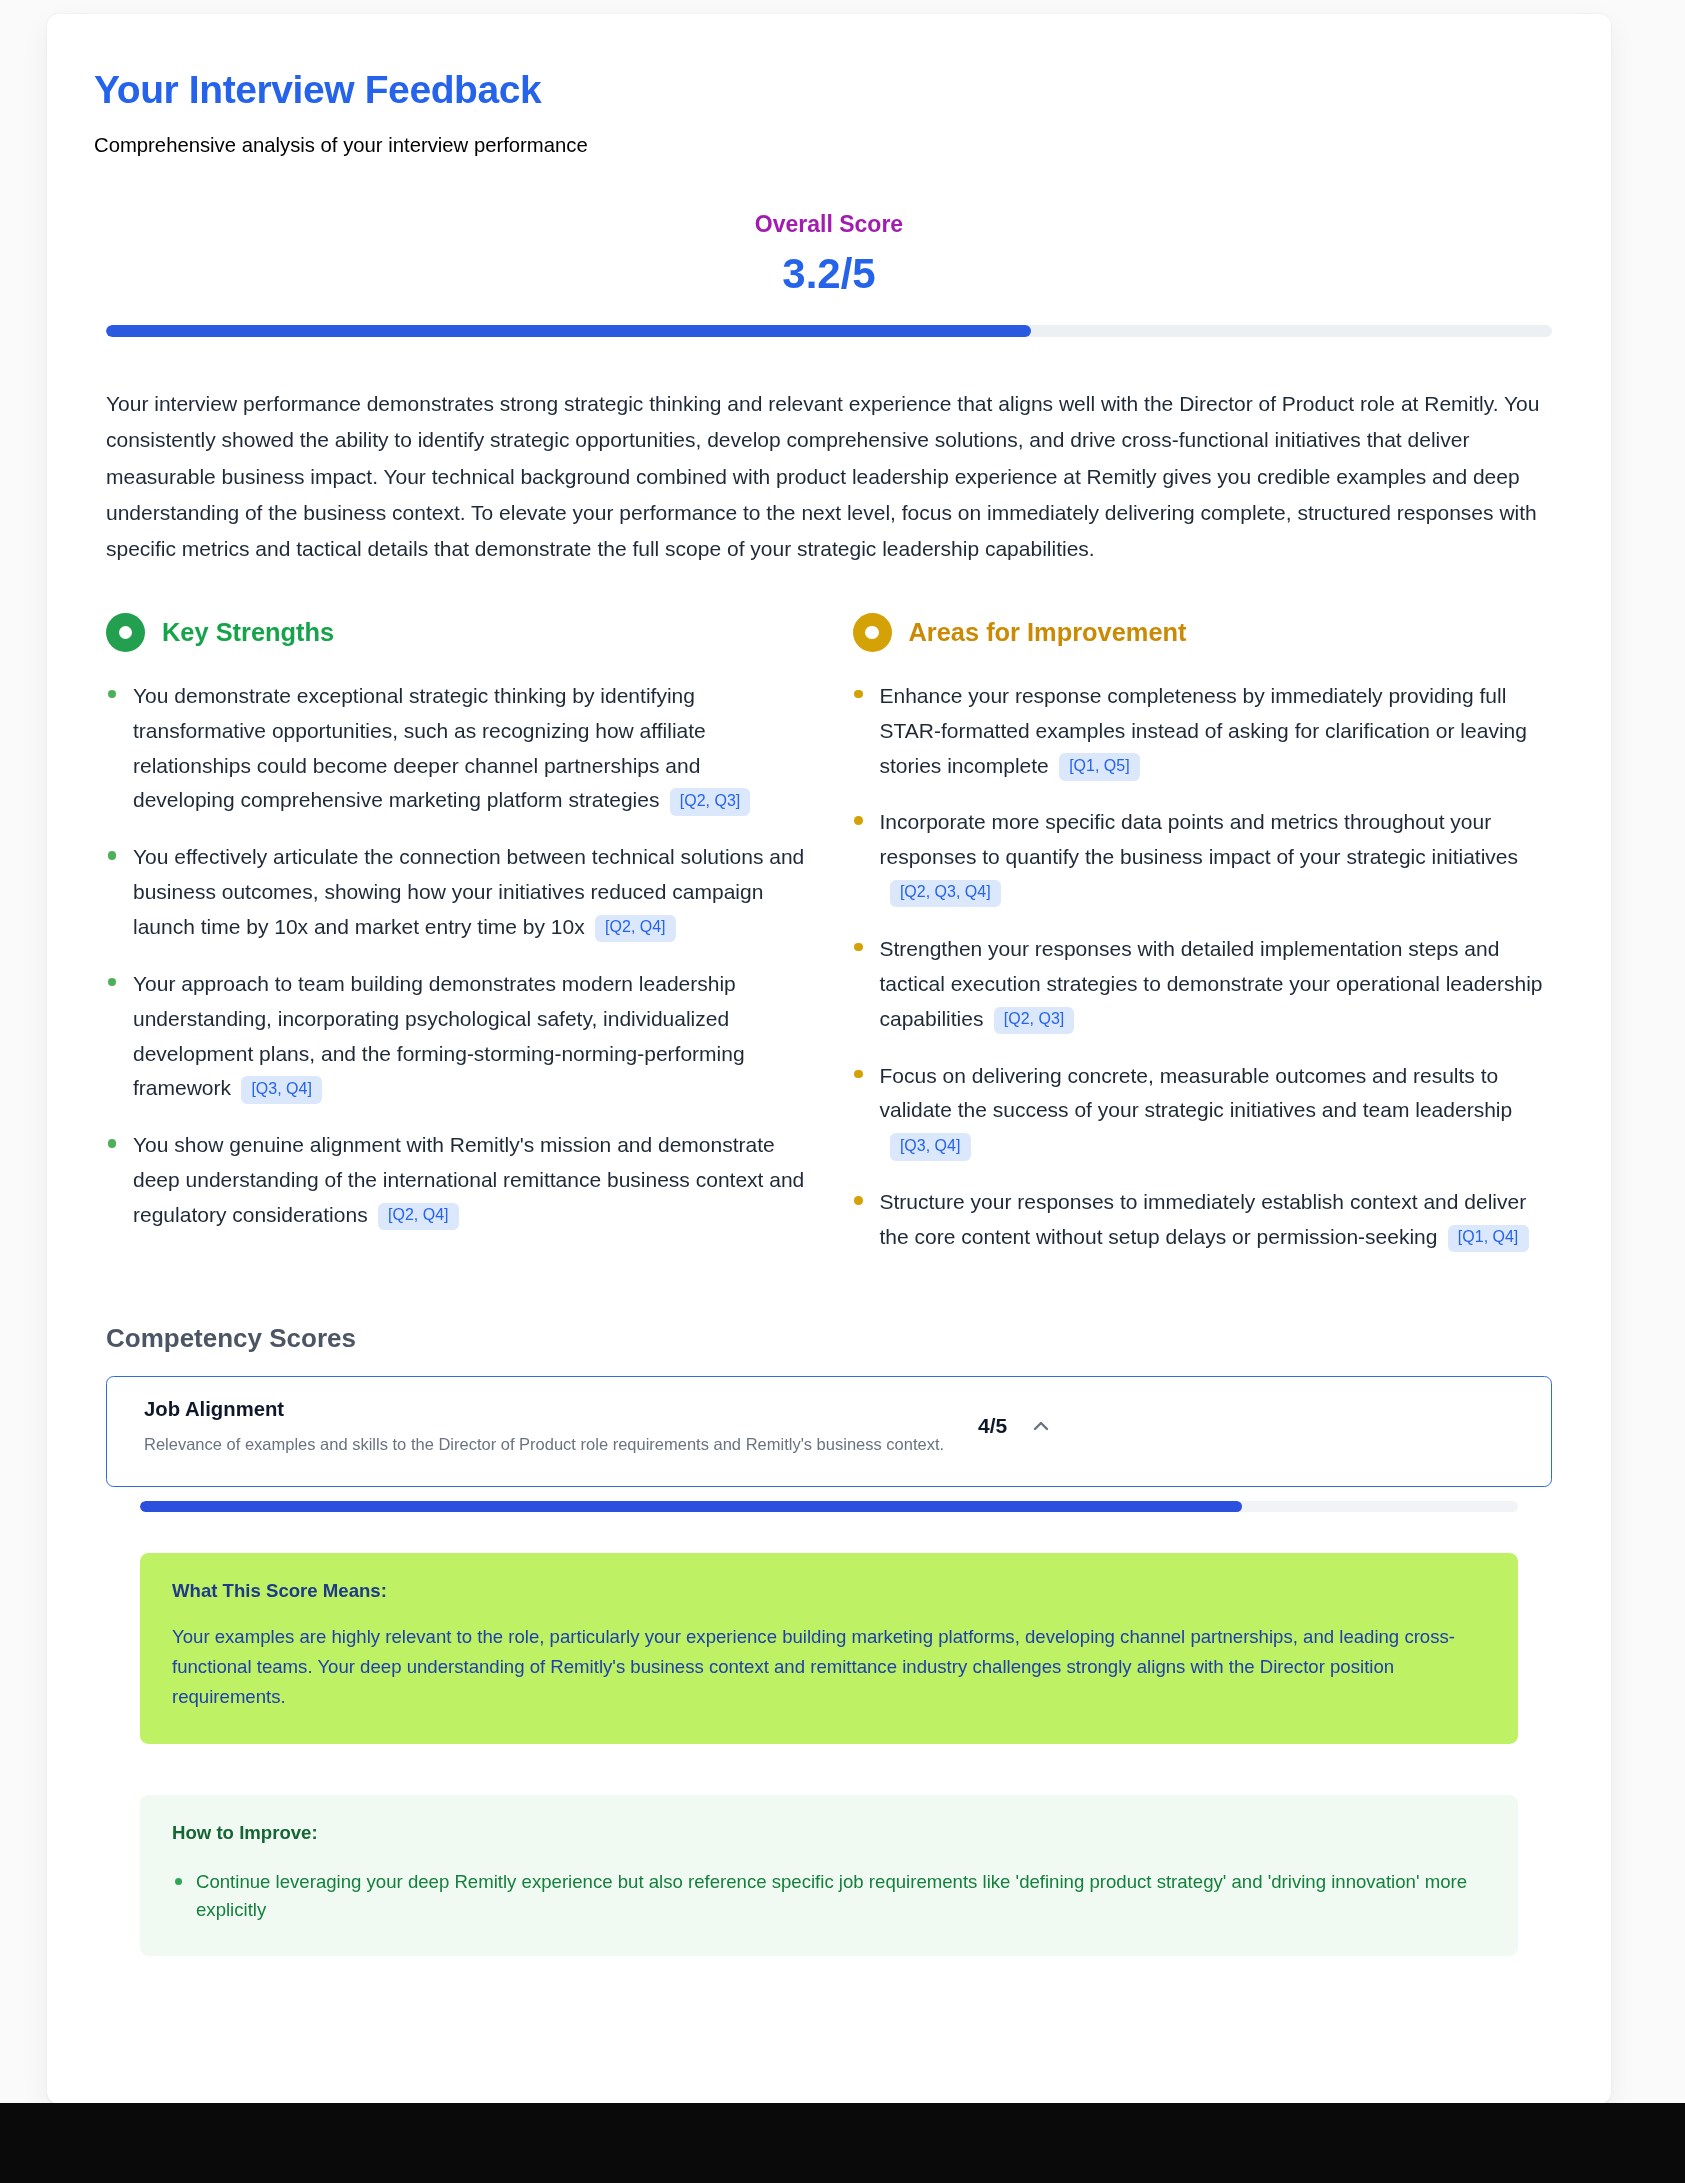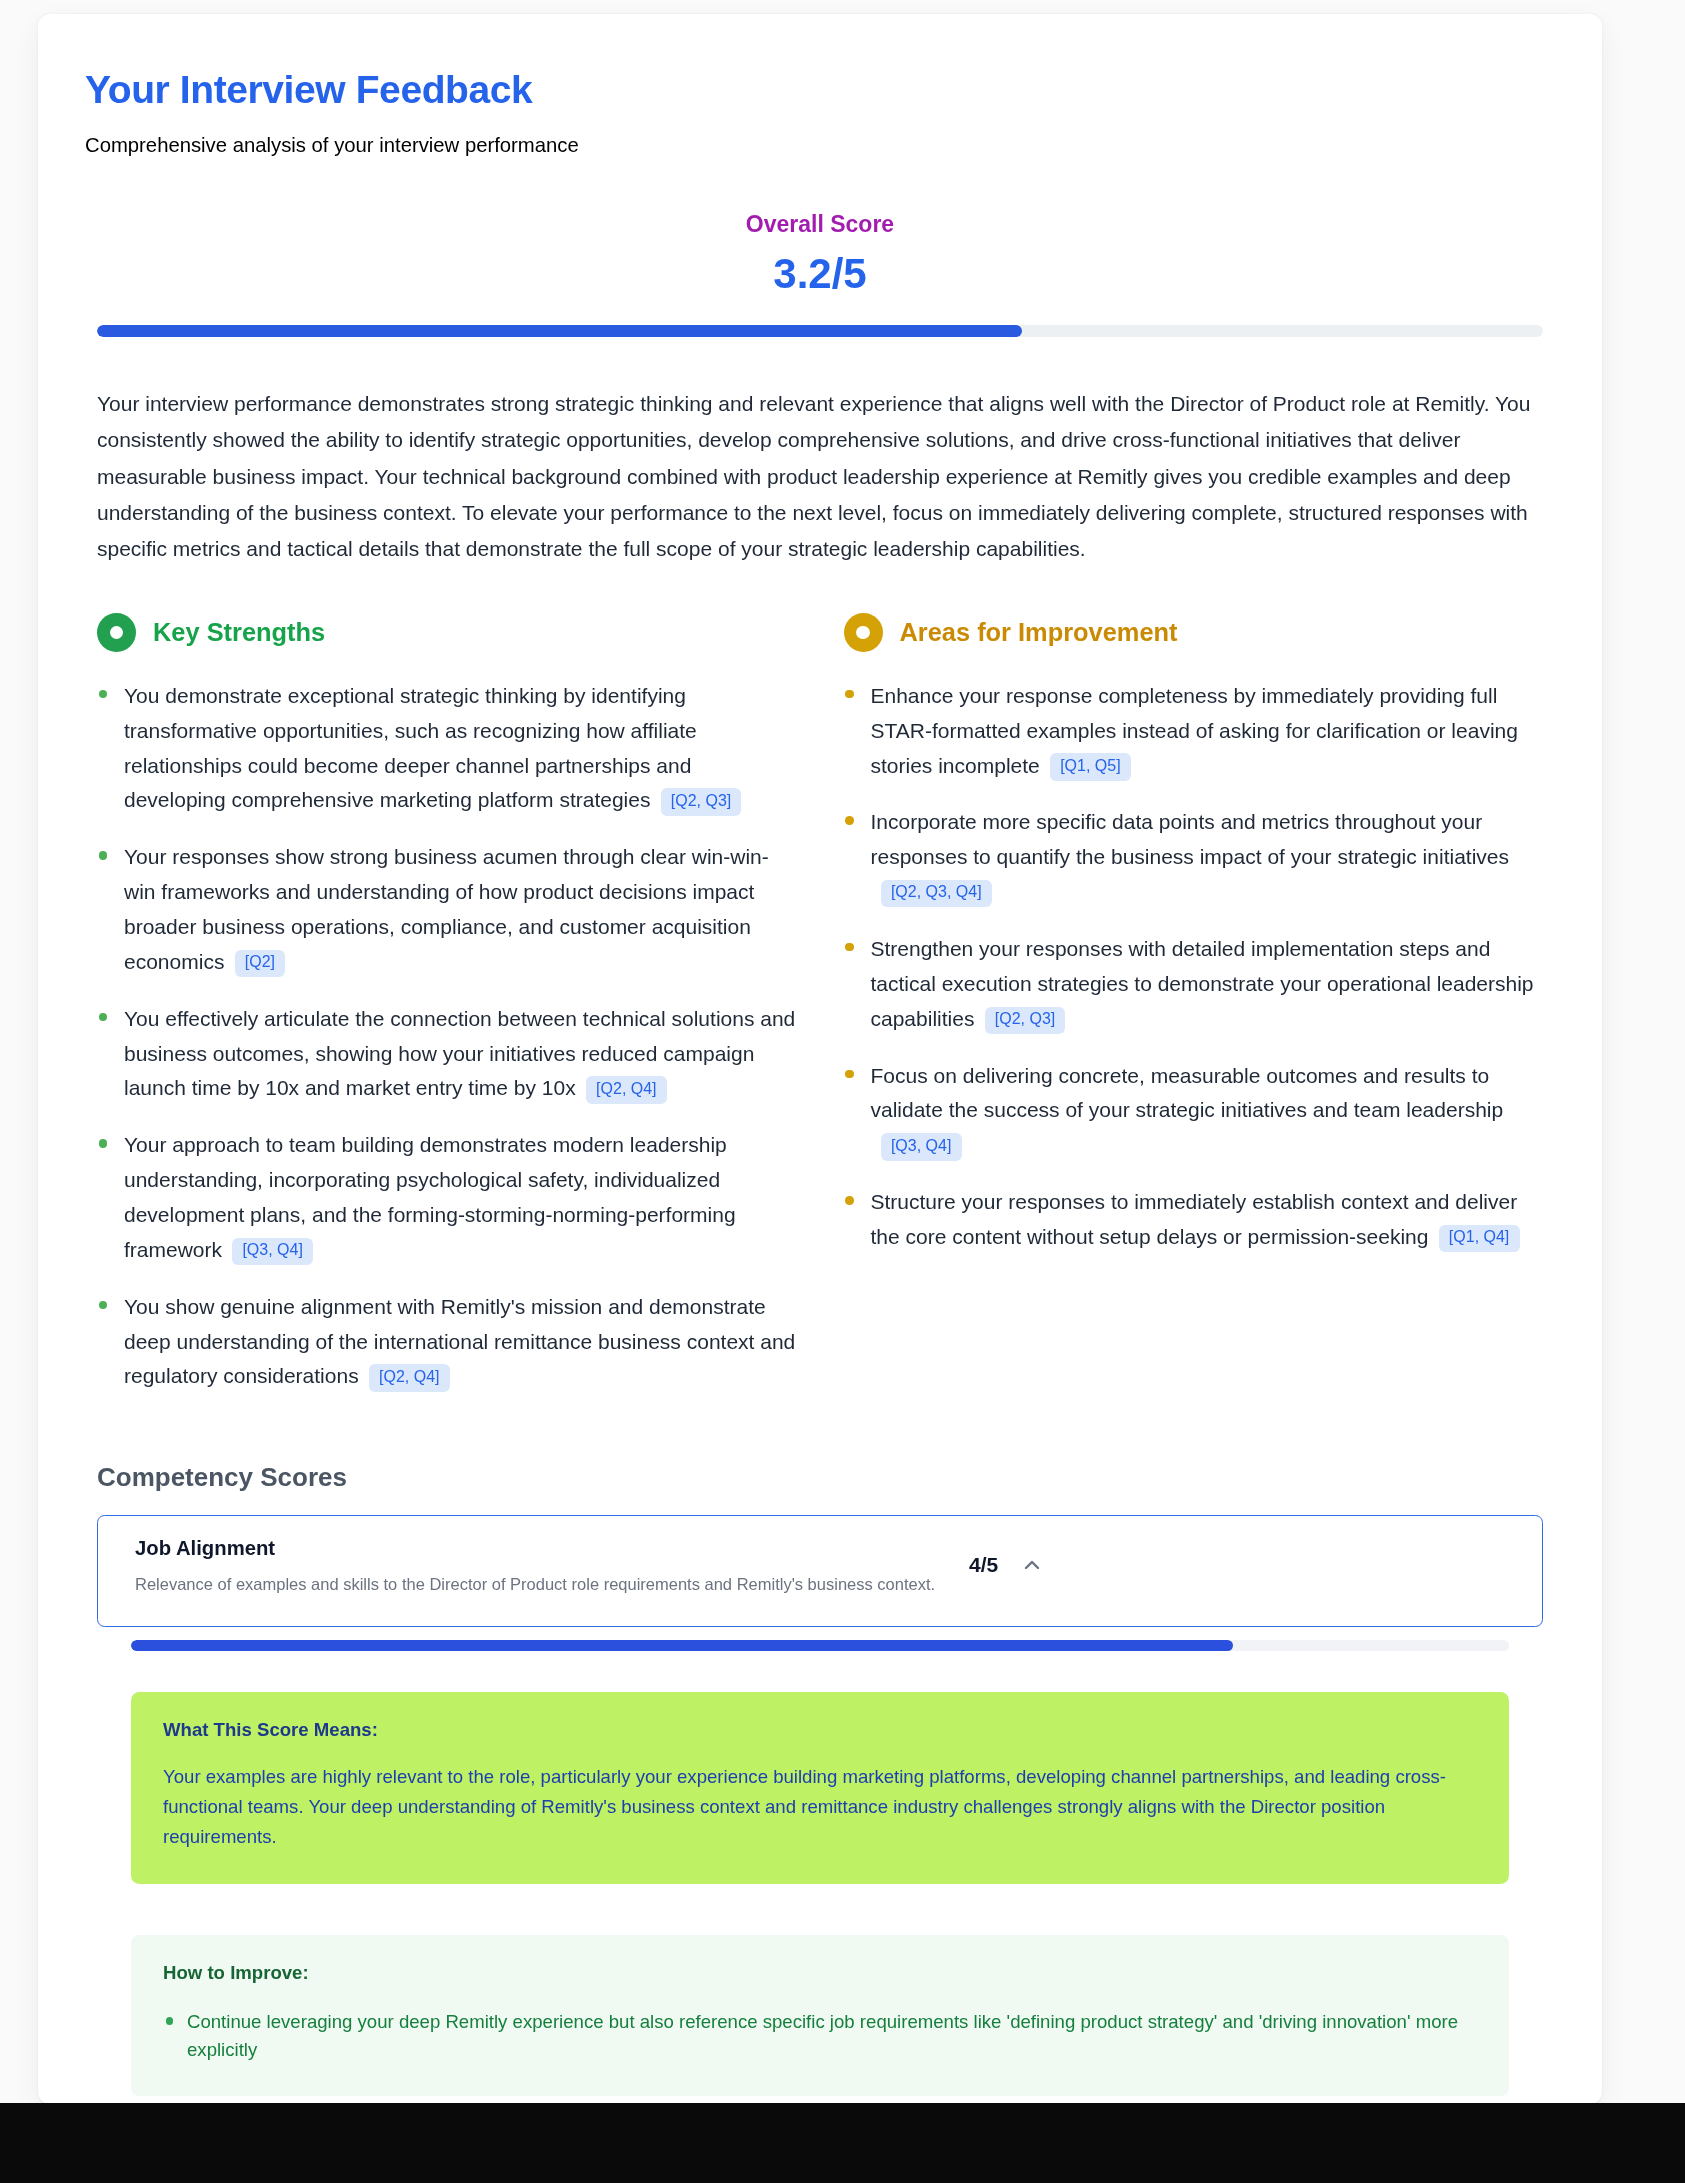--- a/index.html
+++ b/index.html
@@ -2,21 +2,21 @@
 <html style="font-size:13.6px"><head>
 <meta charset="utf-8">
 <style>
   * { margin:0; padding:0; box-sizing:border-box; }
   html,body { width:1685px; height:2183px; }
   body {
     font-family:"Liberation Sans","DejaVu Sans",sans-serif;
     background:#fafafa; color:#1f2937; position:relative; overflow:hidden;
   }
   .card {
-    position:absolute; left:38px; top:13.6px; width:1564px; height:2090px;
+    position:absolute; left:47px; top:13.6px; width:1564px; height:2090px;
     background:#ffffff; border-radius:12px; overflow:hidden;
     box-shadow:0 0.8px 2.5px rgba(0,0,0,.07), 0 10.2px 29px rgba(0,0,0,.06);
   }
   
   .hdr { padding:54px 47px 0 47px; }
   .hdr h1 { font-size:39px; font-weight:700; color:#2563eb; letter-spacing:-0.4px; }
   .hdr .sub { margin-top:22px; font-size:20.3px; color:#000000; }
   
   .content { padding:0 59px; }
   
@@ -110,23 +110,20 @@
       <div class="col strengths">
         <div class="col-head">
           <span class="donut green"></span>
           <h3>Key Strengths</h3>
         </div>
         <ul class="blist">
           <li>
             <span class="dot"></span><span>You demonstrate exceptional strategic thinking by identifying transformative opportunities, such as recognizing how affiliate relationships could become deeper channel partnerships and developing comprehensive marketing platform strategies</span><span class="chip">[Q2, Q3]</span>
           </li>
           <li>
-            <span class="dot"></span><span>Your responses show strong business acumen through clear win-win-win frameworks and understanding of how product decisions impact broader business operations, compliance, and customer acquisition economics</span><span class="chip">[Q2]</span>
-          </li>
-          <li>
             <span class="dot"></span><span>You effectively articulate the connection between technical solutions and business outcomes, showing how your initiatives reduced campaign launch time by 10x and market entry time by 10x</span><span class="chip">[Q2, Q4]</span>
           </li>
           <li>
             <span class="dot"></span><span>Your approach to team building demonstrates modern leadership understanding, incorporating psychological safety, individualized development plans, and the forming-storming-norming-performing framework</span><span class="chip">[Q3, Q4]</span>
           </li>
           <li>
             <span class="dot"></span><span>You show genuine alignment with Remitly's mission and demonstrate deep understanding of the international remittance business context and regulatory considerations</span><span class="chip">[Q2, Q4]</span>
           </li>
         </ul>
       </div>

